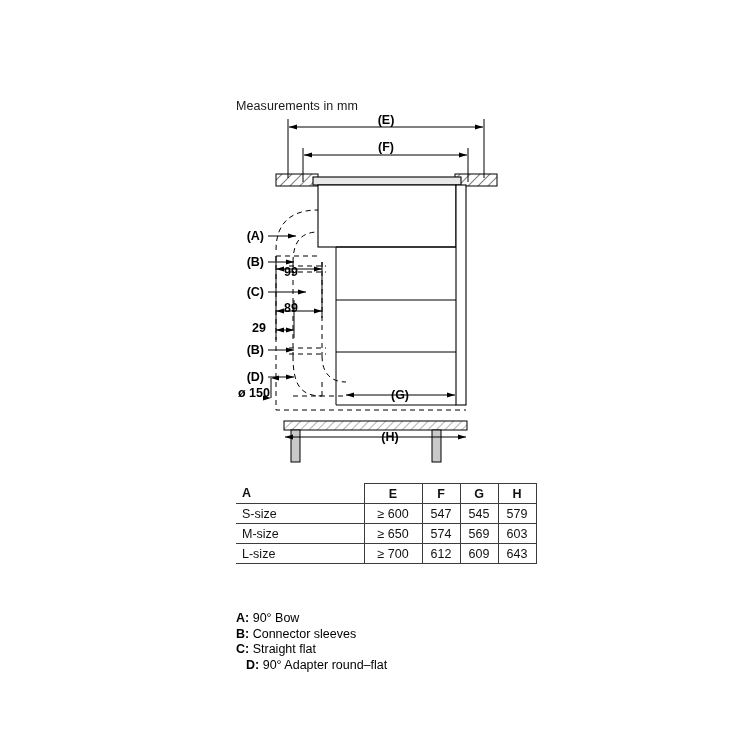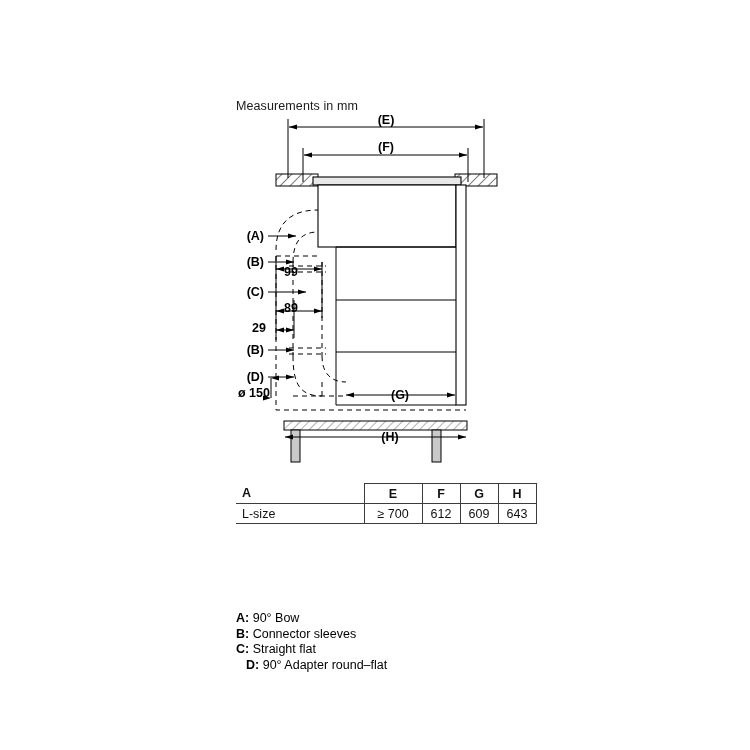--- a/index.html
+++ b/index.html
@@ -226,20 +226,34 @@
       <tr>
         <th class="col-a">A</th>
         <th class="col-e">E</th>
         <th class="col-f">F</th>
         <th class="col-g">G</th>
         <th class="col-h">H</th>
       </tr>
     </thead>
     <tbody>
       <tr>
+        <td class="col-a">S-size</td>
+        <td class="col-e">≥ 600</td>
+        <td class="col-f">547</td>
+        <td class="col-g">545</td>
+        <td class="col-h">579</td>
+      </tr>
+      <tr>
+        <td class="col-a">M-size</td>
+        <td class="col-e">≥ 650</td>
+        <td class="col-f">574</td>
+        <td class="col-g">569</td>
+        <td class="col-h">603</td>
+      </tr>
+      <tr>
         <td class="col-a">L-size</td>
         <td class="col-e">≥ 700</td>
         <td class="col-f">612</td>
         <td class="col-g">609</td>
         <td class="col-h">643</td>
       </tr>
     </tbody>
   </table>
 
   <div class="legend">

